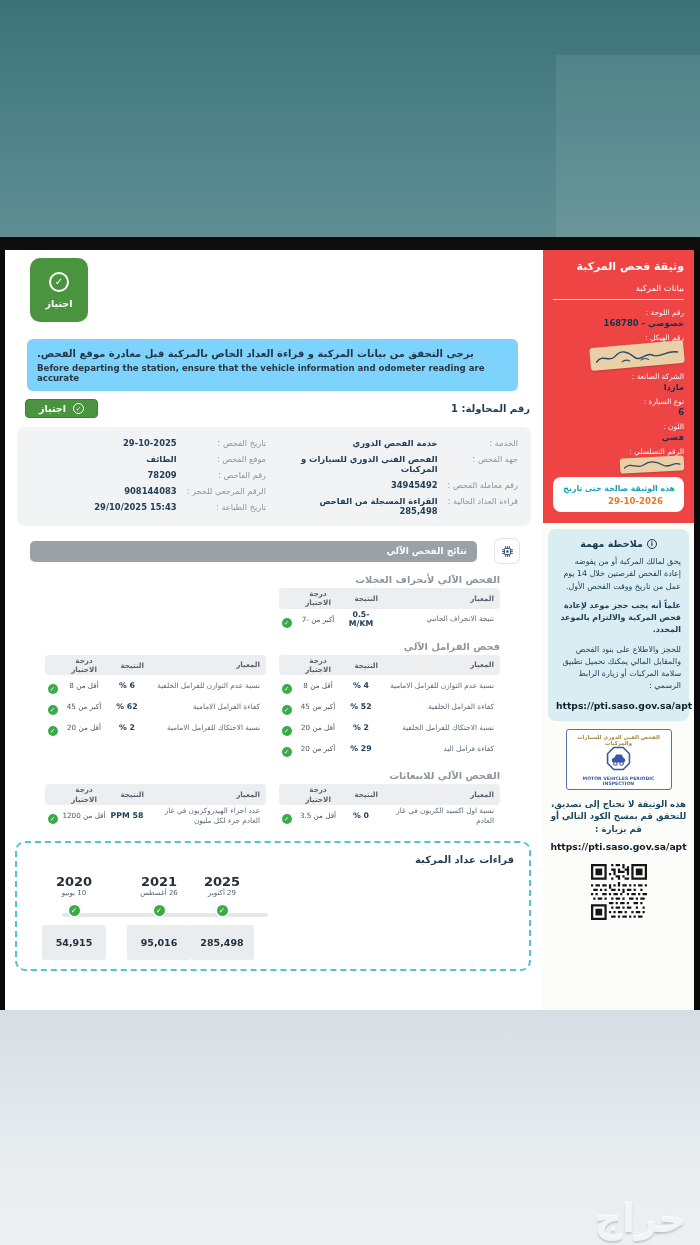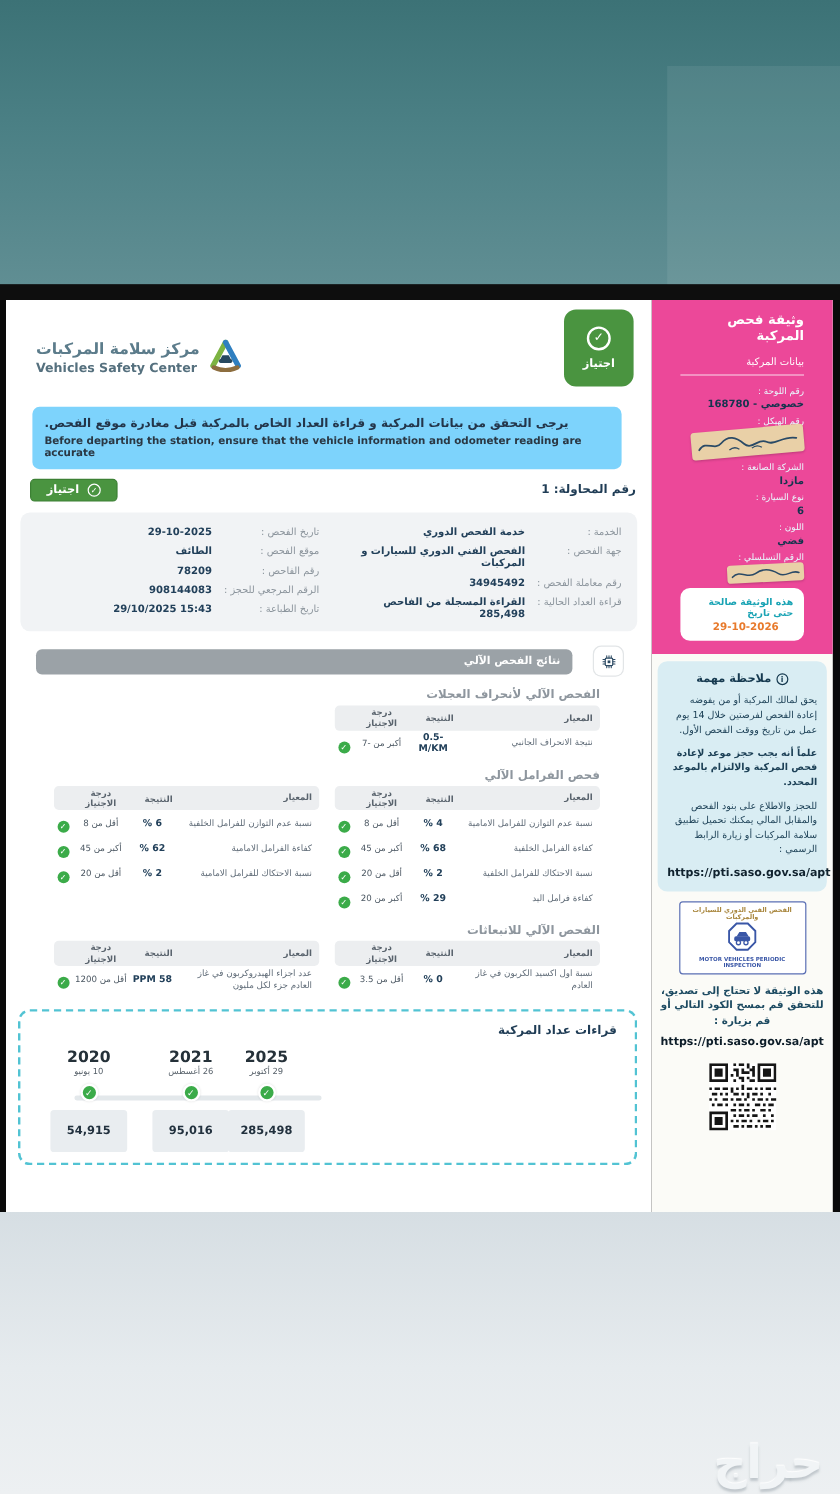--- a/index.html
+++ b/index.html
@@ -88,21 +88,21 @@
   .odo-year { font-size:13px; font-weight:bold; color:#253139; }
   .odo-date { font-size:7px; color:#555f68; direction:rtl; }
   .odo-ck { margin:6px auto 0; width:15px; height:15px; border-radius:50%; background:#3bab49; border:2px solid #fff;
     box-shadow:0 0 2px rgba(0,0,0,.12); color:#fff; font-size:7.5px; display:flex; align-items:center;
     justify-content:center; position:relative; z-index:1; }
   .odo-ck::before { content:"✓"; }
   .odo-val { margin-top:7px; background:#e9edf0; border-radius:3px; font-size:9.5px; font-weight:bold;
     color:#22313e; padding:12px 0; }
 
   
-  .sb-teal { background:#ec4899; padding:10px 24px 11px; color:#fff; }
+  .sb-teal { background:#ef4444; padding:10px 10px 11px; color:#fff; }
   .sb-title { font-size:11px; font-weight:bold; }
   .sb-sub { font-size:8.4px; margin-top:10px; }
   .sb-div { border-top:1px solid rgba(255,255,255,0.8); margin:6px 0 8px; }
   .sb-f { margin-bottom:5px; }
   .sb-l { font-size:7.4px; color:#e8fbff; }
   .sb-v { font-size:8.4px; font-weight:bold; color:#14344e; margin-top:1px; }
   .sticker { width:94px; height:23px; background:#e9d0a7; border-radius:3px; transform:rotate(-5deg);
     margin-top:2px; box-shadow:0 1px 2px rgba(0,0,0,.18); overflow:hidden; }
   .sticker.small { width:64px; height:15px; transform:rotate(-3deg); margin-top:1px; }
   .valid-card { background:#fff; border-radius:8px; padding:7px 9px 6px; margin-top:4px; }
@@ -141,35 +141,20 @@
     <div class="top-glow"></div>
   </div>
   <div class="black-strip"></div>
 
   <div class="doc">
     <div class="doc-inner">
 
       <div class="main">
 
         <div class="hdr">
-          <div class="brand">
-            <div>
-              <div class="brand-ar">مركز سلامة المركبات</div>
-              <div class="brand-en">Vehicles Safety Center</div>
-            </div>
-            <span>
-              <svg viewBox="0 0 40 36" width="30" height="27">
-                <path d="M20 3 L6 29" stroke="#7cb342" stroke-width="6" stroke-linecap="round" fill="none"></path>
-                <path d="M20 3 L34 29" stroke="#2f7fc0" stroke-width="6" stroke-linecap="round" fill="none"></path>
-                <path d="M7 31 Q20 37 33 31" stroke="#8d6e3f" stroke-width="5" stroke-linecap="round" fill="none"></path>
-                <path d="M14 22h12l-2.5-4.5h-7z" fill="#27485f"></path>
-                <rect x="12.5" y="21.5" width="15" height="4.5" rx="2" fill="#27485f"></rect>
-              </svg>
-            </span>
-          </div>
           <div class="badge">
             <span class="ring"></span>
             <span class="badge-lbl">اجتياز</span>
           </div>
         </div>
 
         <div class="banner">
           <div class="banner-ar">يرجى التحقق من بيانات المركبة و قراءة العداد الخاص بالمركبة قبل مغادرة موقع الفحص.</div>
           <div class="banner-en">Before departing the station, ensure that the vehicle information and odometer reading are accurate</div>
         </div>
@@ -249,21 +234,21 @@
               <span class="c chk"></span>
             </div>
             <div class="tr">
               <span class="c name">نسبة عدم التوازن للفرامل الامامية</span>
               <span class="c res">4 %</span>
               <span class="c pass">أقل من 8</span>
               <span class="c chk"><i class="ck"></i></span>
             </div>
             <div class="tr">
               <span class="c name">كفاءة الفرامل الخلفية</span>
-              <span class="c res">68 %</span>
+              <span class="c res">52 %</span>
               <span class="c pass">أكبر من 45</span>
               <span class="c chk"><i class="ck"></i></span>
             </div>
             <div class="tr">
               <span class="c name">نسبة الاحتكاك للفرامل الخلفية</span>
               <span class="c res">2 %</span>
               <span class="c pass">أقل من 20</span>
               <span class="c chk"><i class="ck"></i></span>
             </div>
             <div class="tr">

